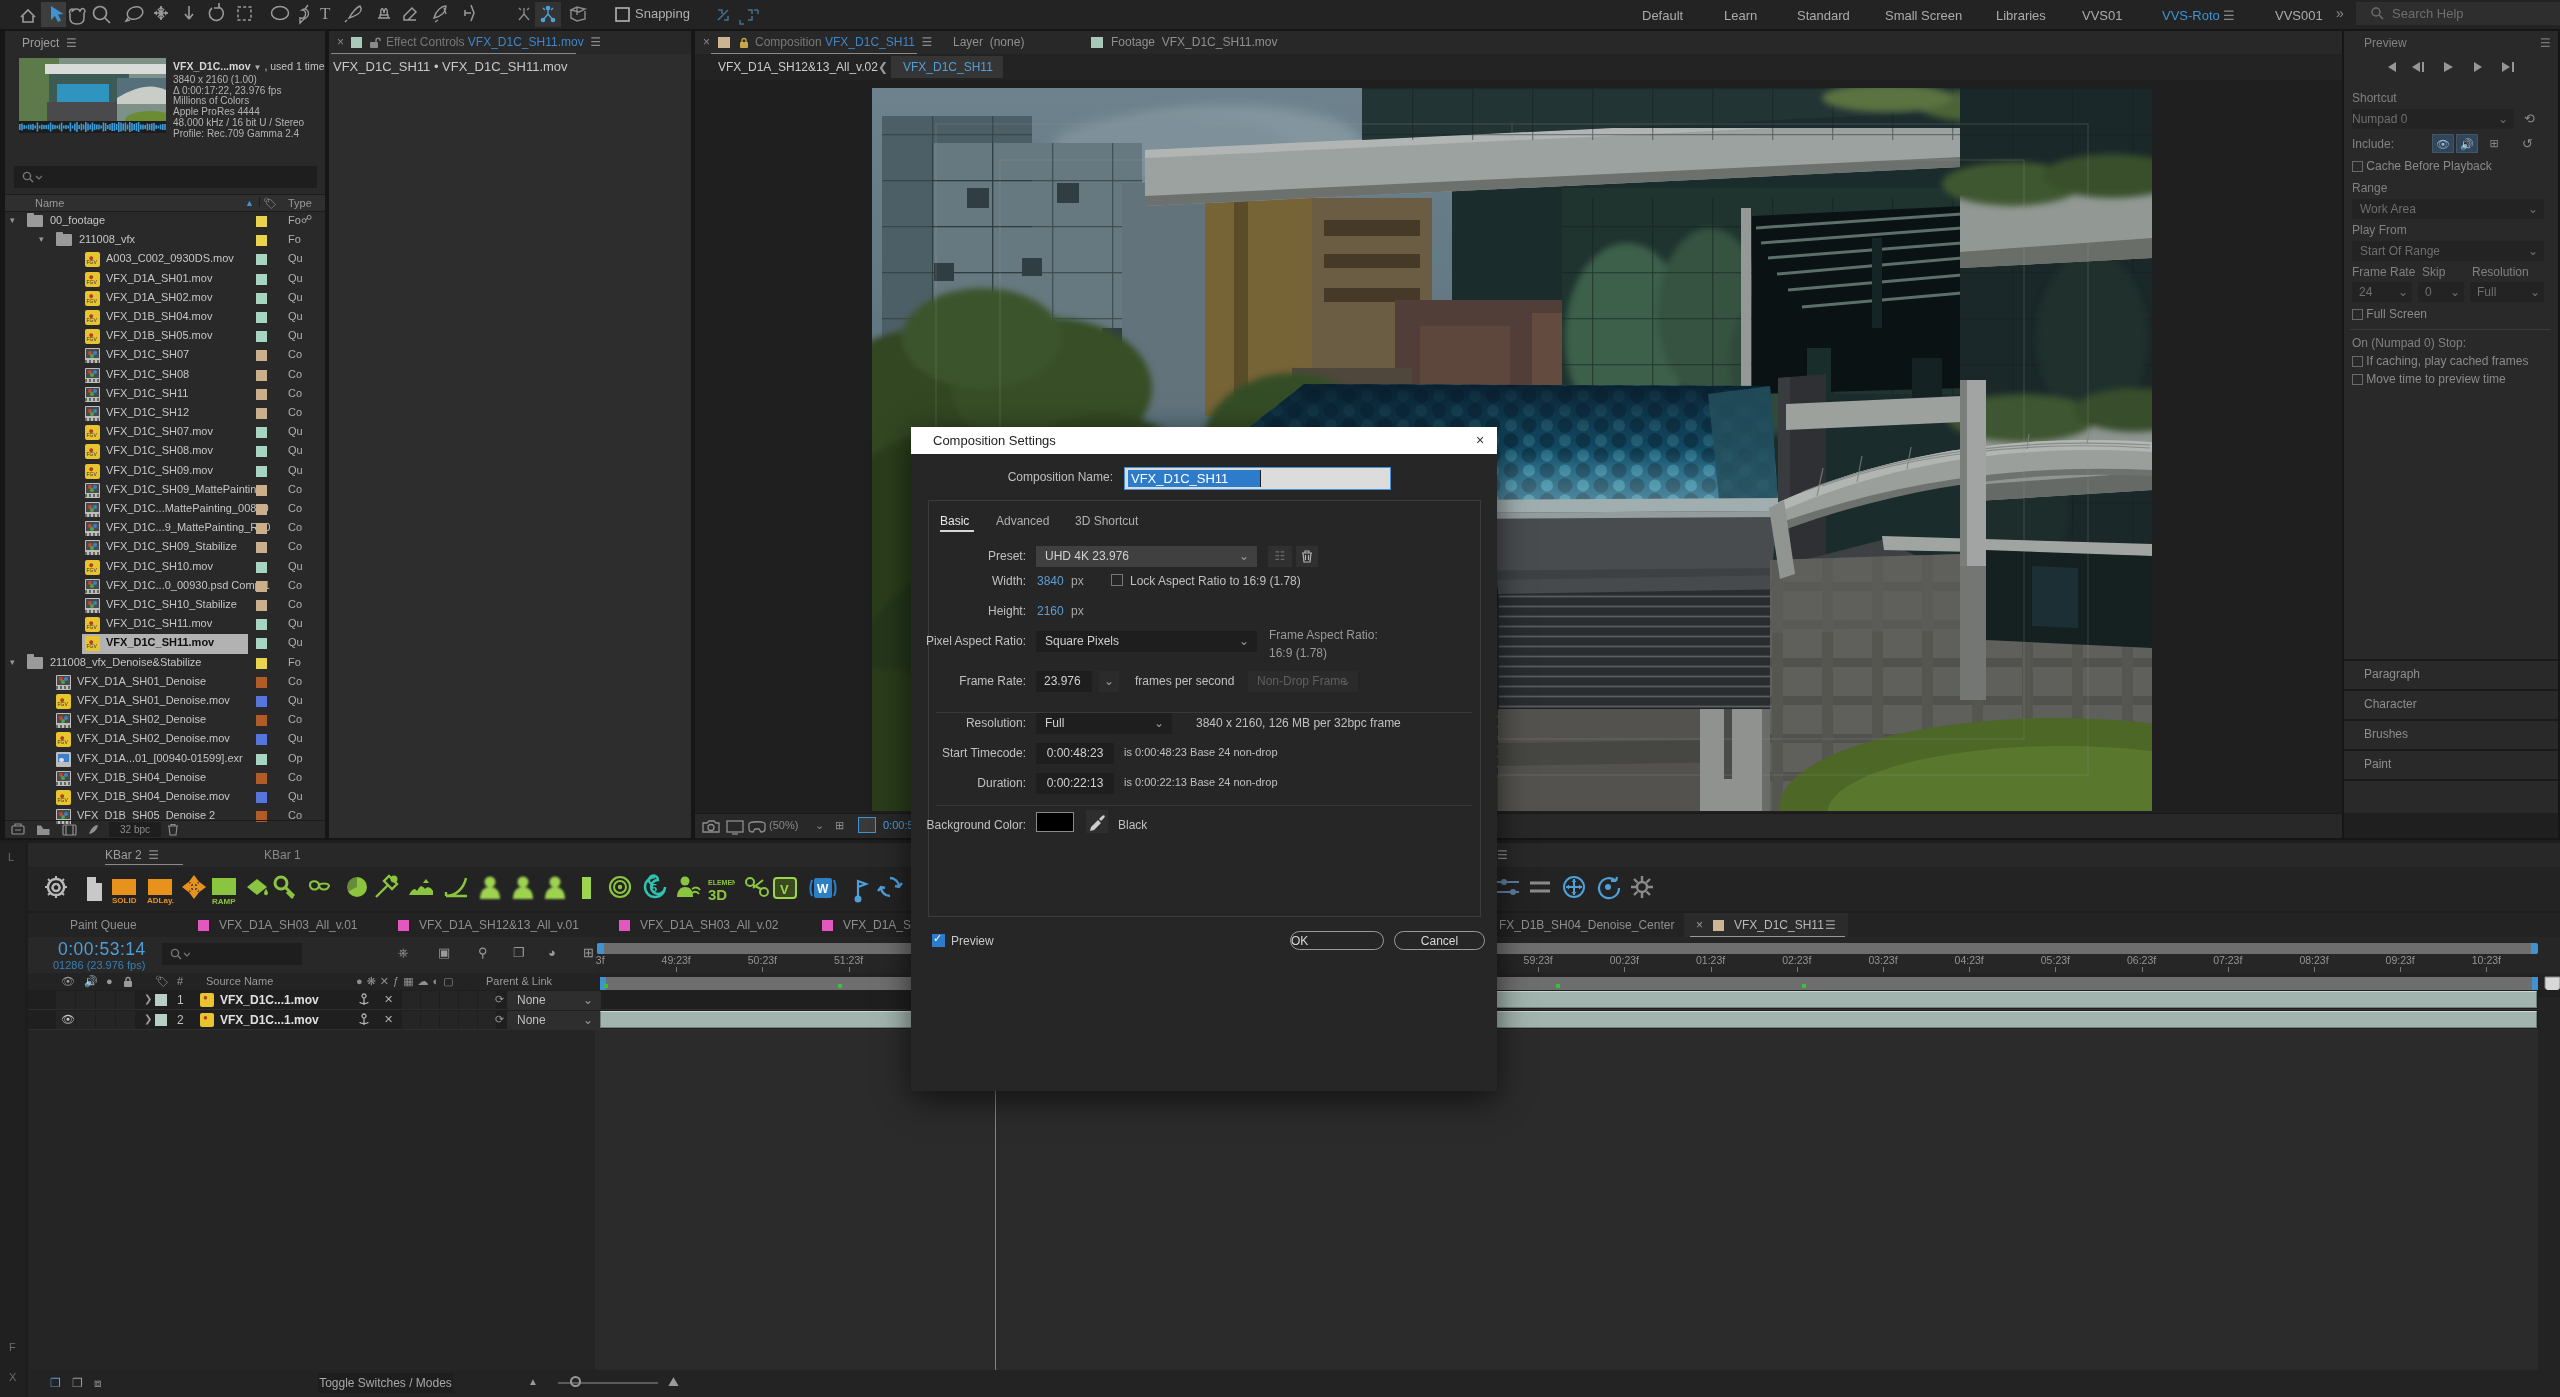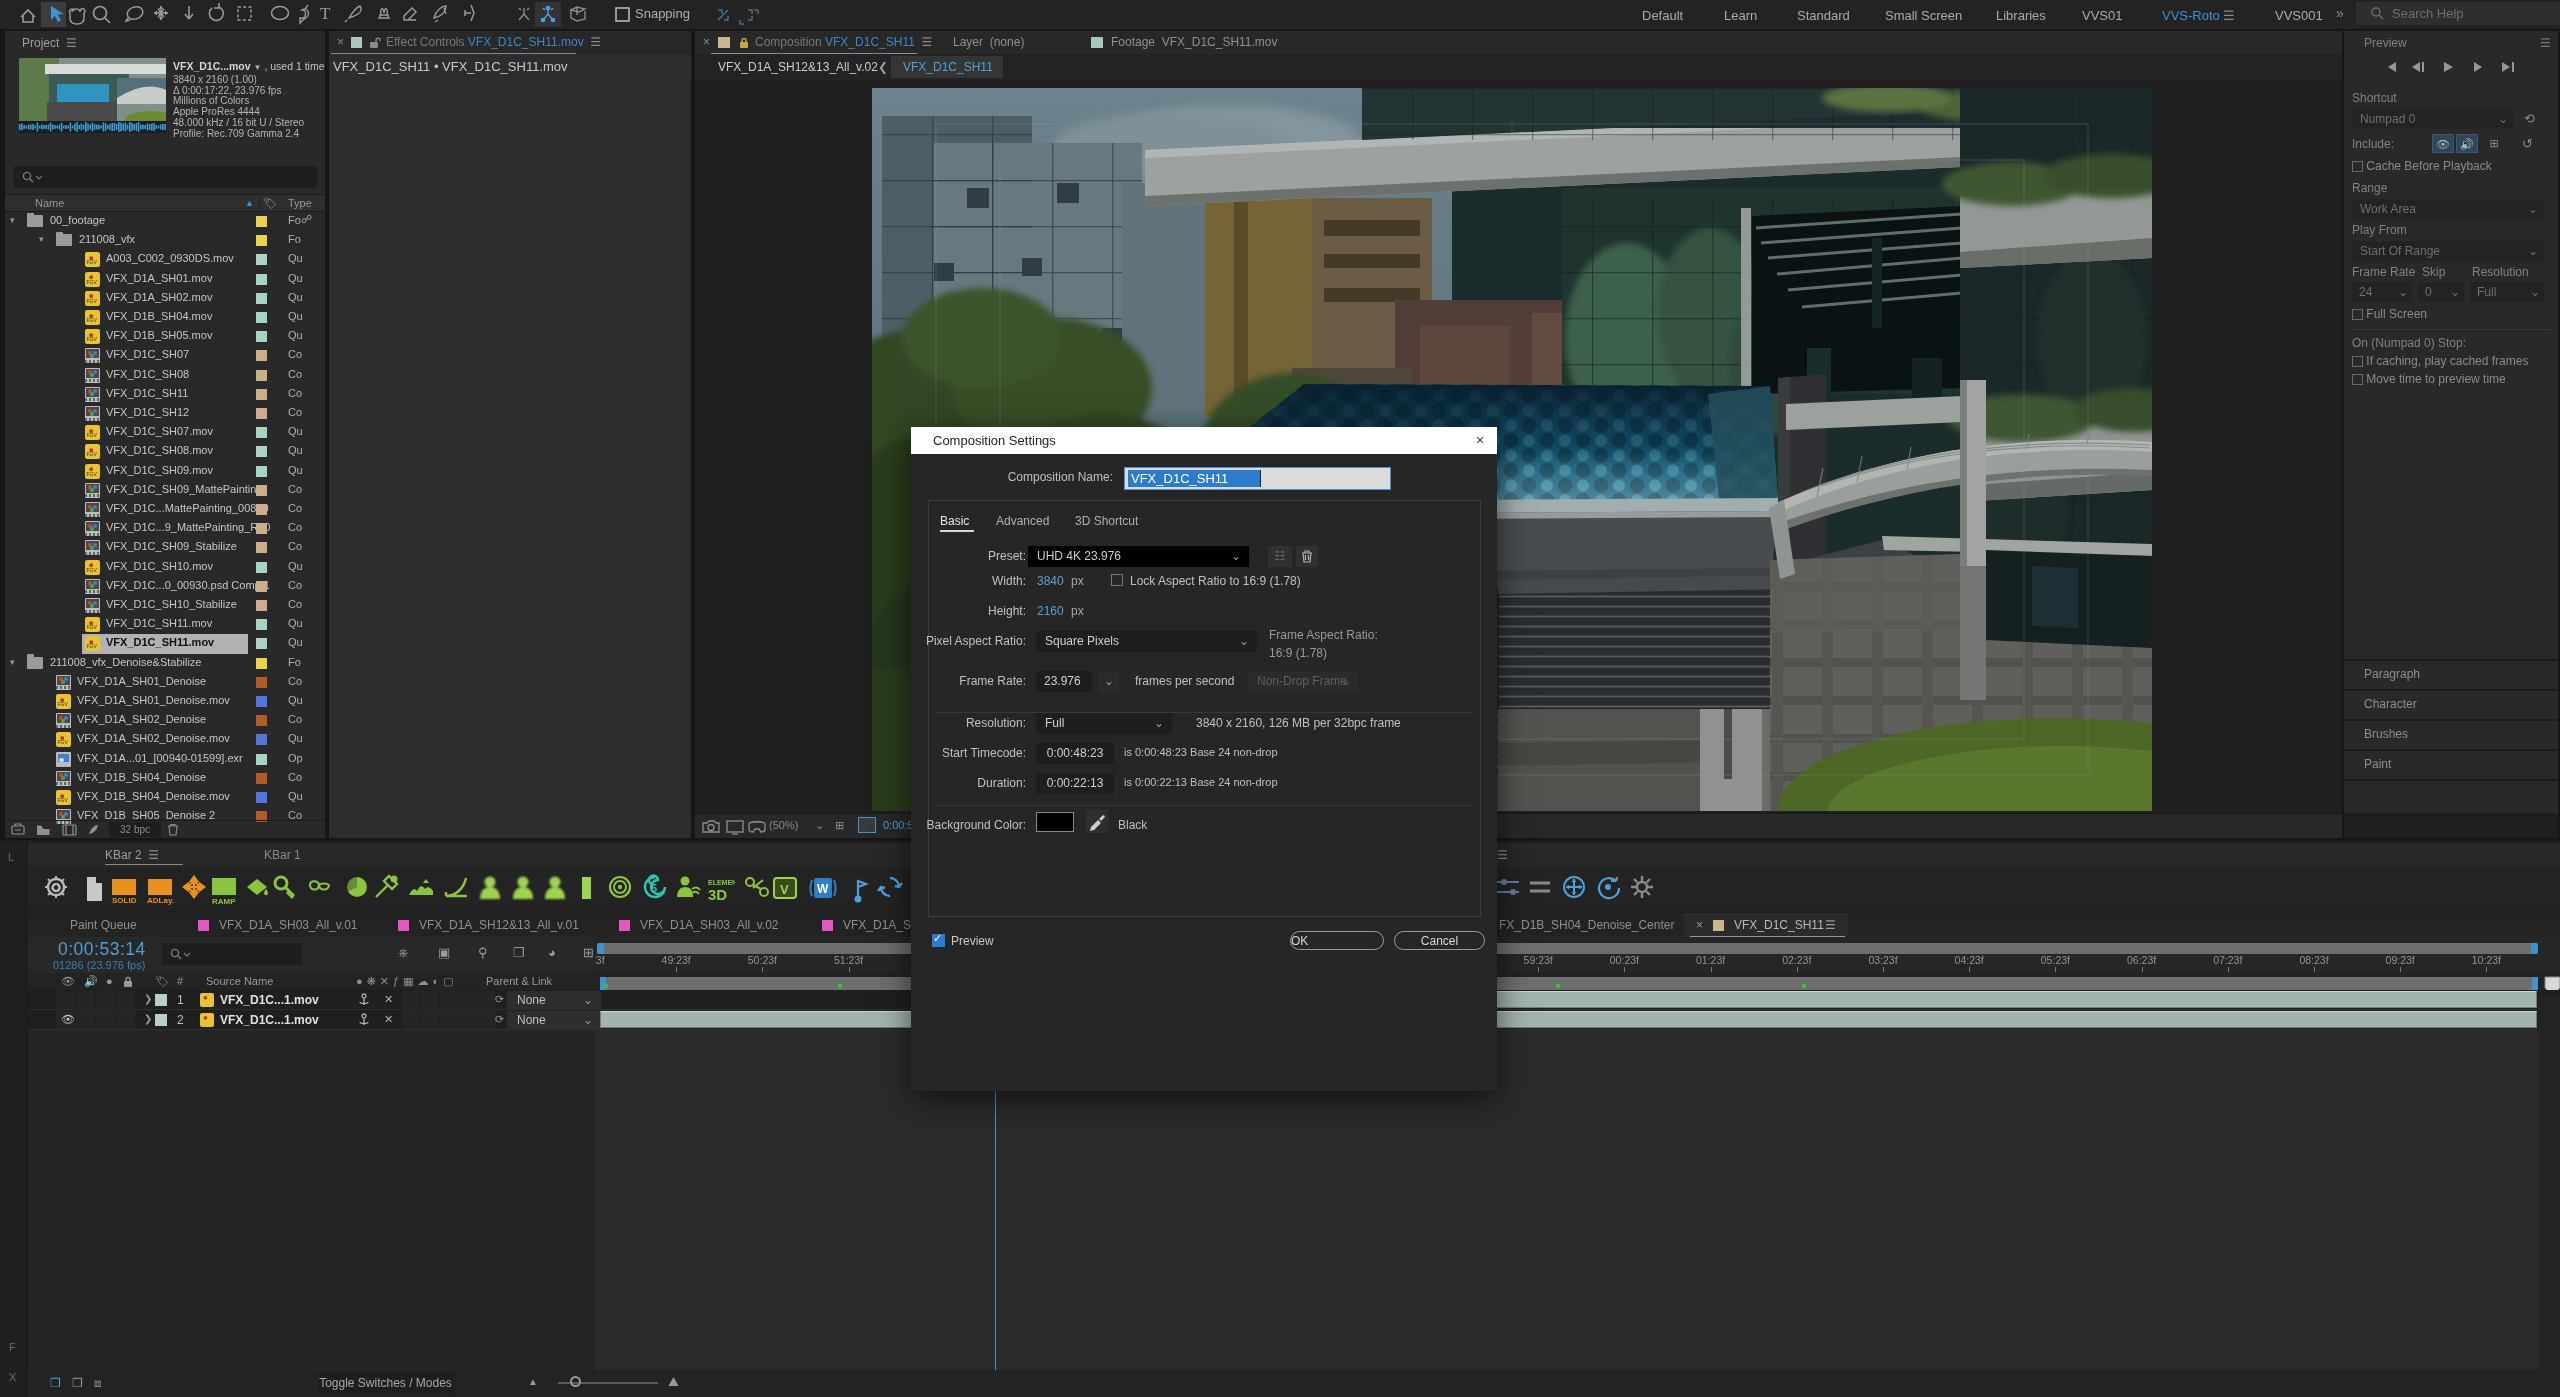--- a/index.html
+++ b/index.html
@@ -824,21 +824,21 @@
   <div class="abs" style="left:20px;top:5px">Preview</div>
   <div class="abs" style="left:196px;top:5px;color:#777">☰</div>
   <svg class="abs" style="left:40px;top:28px" width="140" height="16" viewBox="0 0 140 16" fill="#969696">
 <path d="M2 3 v10 M12 3 v10 l-8 -5 z"></path>
 <path d="M36 3 v10 l-8 -5 z M38 3 h2 v10 h-2z"></path>
 <path d="M60 3 l9 5 l-9 5 z"></path>
 <path d="M86 3 v10 M88 3 l8 5 l-8 5 z" transform="translate(2 0)"></path>
 <path d="M118 3 l8 5 l-8 5 z M128 3 h2 v10 h-2 z"></path>
 </svg>
   <div class="abs" style="left:8px;top:60px">Shortcut</div>
-  <div class="abs" style="left:8px;top:78px;width:162px;height:20px;background:#232323;line-height:20px;color:#6f6f6f"><span style="margin-left:8px">Numpad 0</span><span style="position:absolute;right:6px">⌄</span></div>
+  <div class="abs" style="left:8px;top:78px;width:162px;height:20px;background:#232323;line-height:20px;color:#6f6f6f"><span style="">Numpad 0</span><span style="position:absolute;right:6px">⌄</span></div>
   <div class="abs" style="left:180px;top:80px;font-size:13px;color:#8a8a8a">⟲</div>
   <div class="abs" style="left:8px;top:106px">Include:</div>
   <div class="abs" style="left:88px;top:103px;width:22px;height:19px;background:#30465a;border:1px solid #456;color:#9bb8cc;text-align:center;font-size:11px;line-height:19px">👁</div>
   <div class="abs" style="left:112px;top:103px;width:22px;height:19px;background:#30465a;border:1px solid #456;color:#9bb8cc;text-align:center;font-size:11px;line-height:19px">🔊</div>
   <div class="abs" style="left:139px;top:103px;width:22px;height:19px;color:#8a8a8a;text-align:center;font-size:11px;line-height:19px">⊞</div>
   <div class="abs" style="left:178px;top:105px;font-size:13px;color:#8a8a8a">↺</div>
   <div class="abs" style="left:8px;top:128px"><span style="display:inline-block;width:11px;height:11px;border:1px solid #6a6a6a;vertical-align:-2px"></span> <span style="color:#8a8a8a">Cache Before Playback</span></div>
   <div class="abs" style="left:8px;top:150px">Range</div>
   <div class="abs" style="left:8px;top:168px;width:192px;height:20px;background:#232323;line-height:20px;color:#6f6f6f"><span style="margin-left:8px">Work Area</span><span style="position:absolute;right:6px">⌄</span></div>
   <div class="abs" style="left:8px;top:192px">Play From</div>
@@ -1236,21 +1236,21 @@
     <span style="position:absolute;left:6px;top:3px;color:#fff;font-size:13px">VFX_D1C_SH11</span>
     <span class="abs" style="left:135px;top:2px;width:1px;height:17px;background:#222"></span>
   </div>
   <div class="abs" style="left:17px;top:73px;width:553px;height:417px;border:1px solid #3c3c3c"></div>
   <div class="abs" style="left:29px;top:87px;color:#e8e8e8">Basic</div>
   <div class="abs" style="left:29px;top:103px;width:34px;height:2px;background:#d8d8d8"></div>
   <div class="abs" style="left:85px;top:87px;color:#b0b0b0">Advanced</div>
   <div class="abs" style="left:164px;top:87px;color:#b0b0b0">3D Shortcut</div>
 
   <div class="abs" style="left:0;top:122px;width:115px;text-align:right">Preset:</div>
-  <div class="abs" style="left:117px;top:119px;width:221px;height:21px;background:#000000;line-height:21px"><span style="margin-left:9px;color:#d0d0d0">UHD 4K 23.976</span><span style="position:absolute;right:8px;color:#9a9a9a">⌄</span></div>
+  <div class="abs" style="left:125px;top:119px;width:221px;height:21px;background:#404040;line-height:21px"><span style="margin-left:9px;color:#d0d0d0">UHD 4K 23.976</span><span style="position:absolute;right:8px;color:#9a9a9a">⌄</span></div>
   <div class="abs" style="left:357px;top:119px;width:24px;height:21px;background:#303030;color:#6a6a6a;text-align:center;line-height:21px">☷</div>
   <div class="abs" style="left:385px;top:119px;width:22px;height:21px;background:#303030"><svg width="22" height="21" viewBox="0 0 22 21">
         <path d="M7 7 h8 l-1 9 h-6 z M9 7 v-2 h4 v2 M6 7 h10 M9.5 9 v5 M12.5 9 v5" fill="none" stroke="#b0b0b0" stroke-width="1.2"></path>
       </svg></div>
 
   <div class="abs" style="left:0;top:147px;width:115px;text-align:right">Width:</div>
   <div class="abs" style="left:126px;top:147px;color:#5d9fd3">3840</div>
   <div class="abs" style="left:160px;top:147px;color:#a8a8a8">px</div>
   <div class="abs" style="left:200px;top:147px;width:12px;height:12px;border:1px solid #777"></div>
   <div class="abs" style="left:219px;top:147px">Lock Aspect Ratio to 16:9 (1.78)</div>

